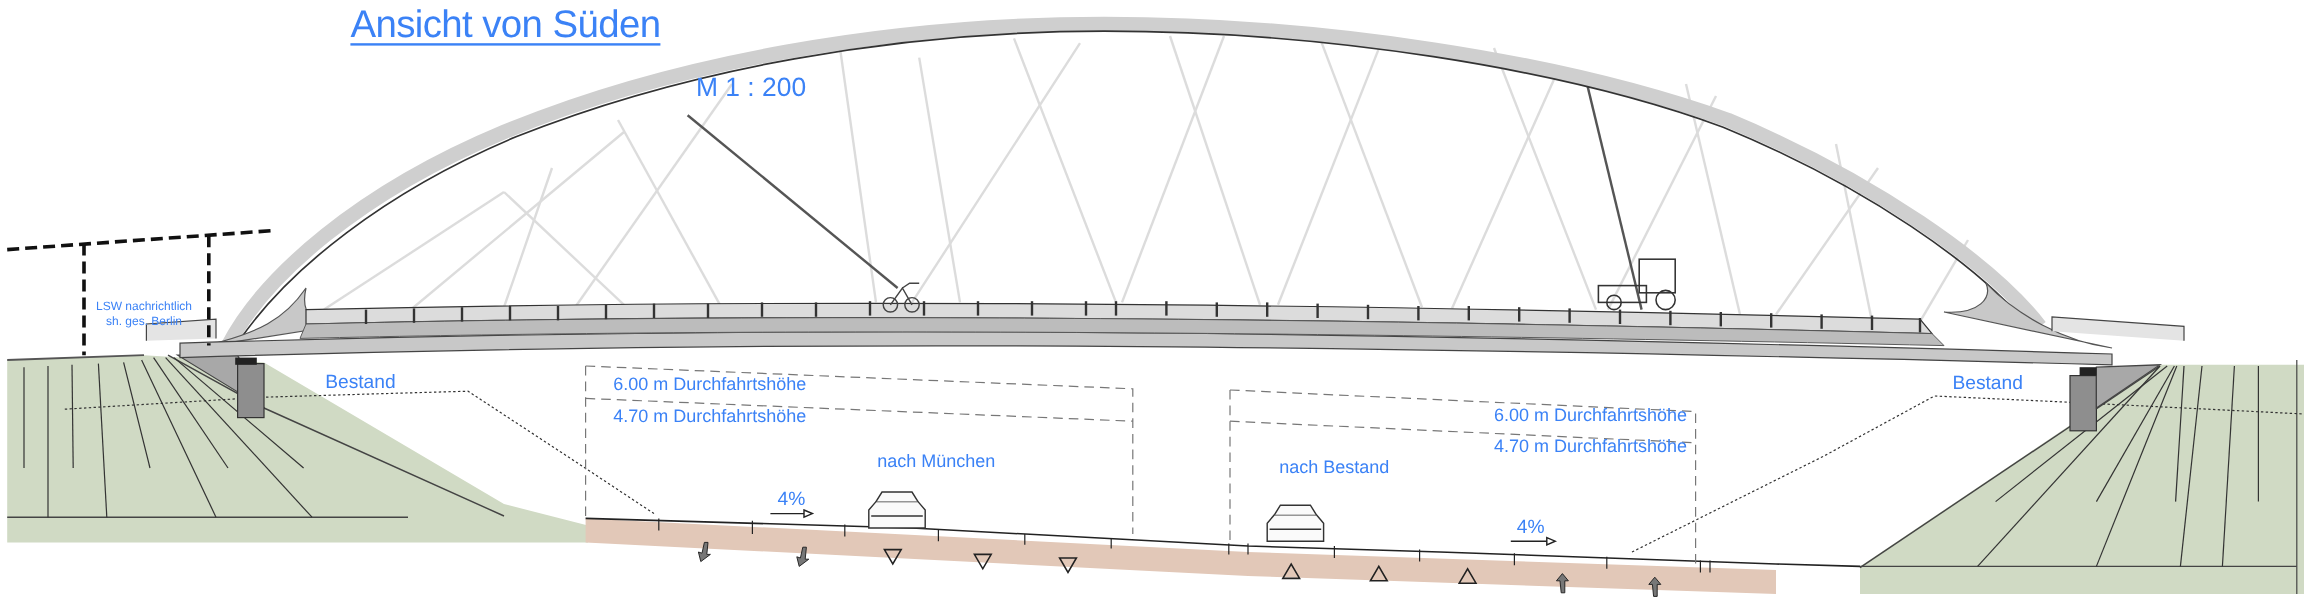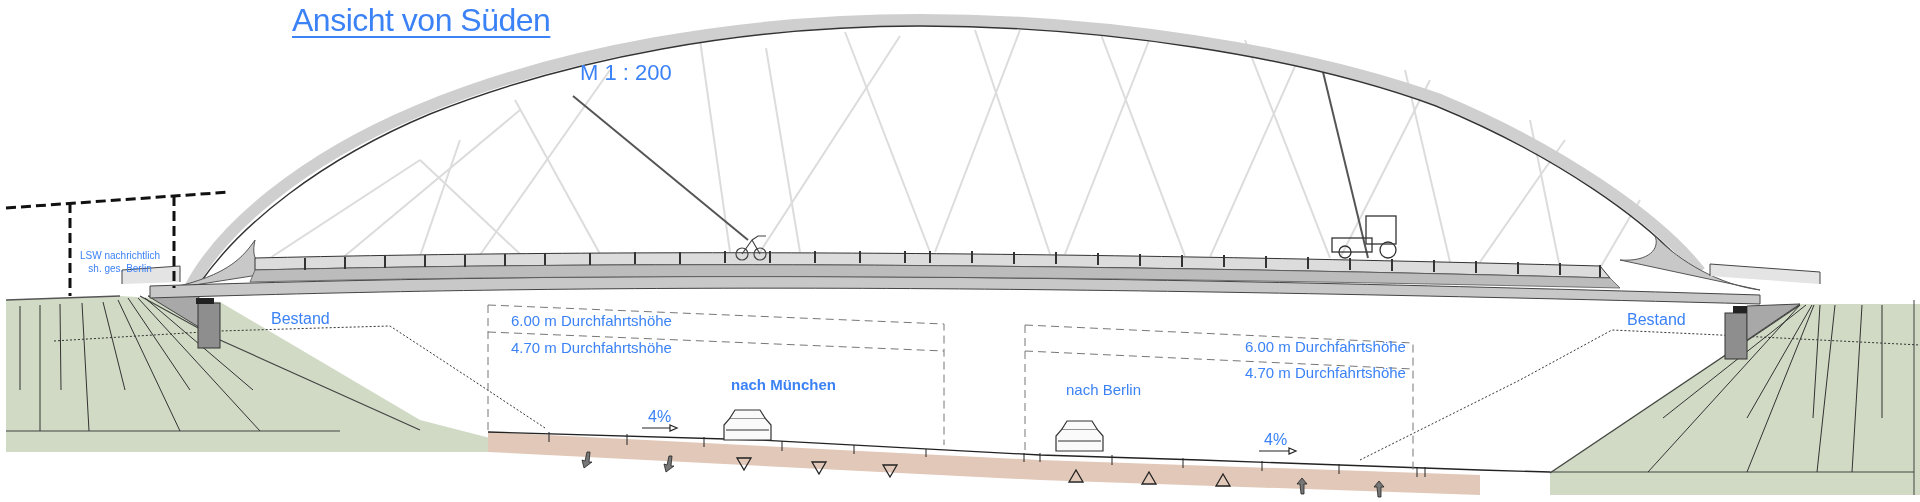--- a/index.html
+++ b/index.html
@@ -9,21 +9,21 @@
   .title { left: 292px; top: 4px; font-size: 32px; text-decoration: underline; text-decoration-thickness: 2px; text-underline-offset: 5px; letter-spacing: -0.5px; }
   .scale { left: 580px; top: 14px; font-size: 22px; margin-top: 48px; }
   .lsw { left: 80px; top: 210px; font-size: 10px; line-height: 13px; text-align: center; margin-top: 39px; }
   .bestand-l { left: 271px; top: 311px; font-size: 16px; }
   .bestand-r { left: 1627px; top: 312px; font-size: 16px; }
   .dh { font-size: 15px; margin-left: 19px; }
   .dh1-l { left: 492px; top: 313px; }
   .dh2-l { left: 492px; top: 340px; }
   .dh1-r { left: 1226px; top: 339px; }
   .dh2-r { left: 1226px; top: 365px; }
-  .dir-m { left: 731px; top: 377px; font-size: 15px; font-weight: bold; }
+  .dir-m { left: 731px; top: 377px; font-size: 15px; }
   .dir-b { left: 1066px; top: 382px; font-size: 15px; }
   .pct-l { left: 648px; top: 409px; font-size: 16px; }
   .pct-r { left: 1264px; top: 432px; font-size: 16px; }
 </style>
 </head>
 <body>
 
 <svg id="drawing" viewBox="0 0 1920 502" xmlns="http://www.w3.org/2000/svg">
 
   <g>
@@ -252,16 +252,16 @@
 
 <div class="lbl bestand-l">Bestand</div>
 <div class="lbl bestand-r">Bestand</div>
 
 <div class="lbl dh dh1-l">6.00 m Durchfahrtshöhe</div>
 <div class="lbl dh dh2-l">4.70 m Durchfahrtshöhe</div>
 <div class="lbl dh dh1-r">6.00 m Durchfahrtshöhe</div>
 <div class="lbl dh dh2-r">4.70 m Durchfahrtshöhe</div>
 
 <div class="lbl dir-m">nach München</div>
-<div class="lbl dir-b">nach Berlin</div>
+<div class="lbl dir-b">nach Bestand</div>
 
 <div class="lbl pct-l">4%</div>
 <div class="lbl pct-r">4%</div>
 
 </body></html>

